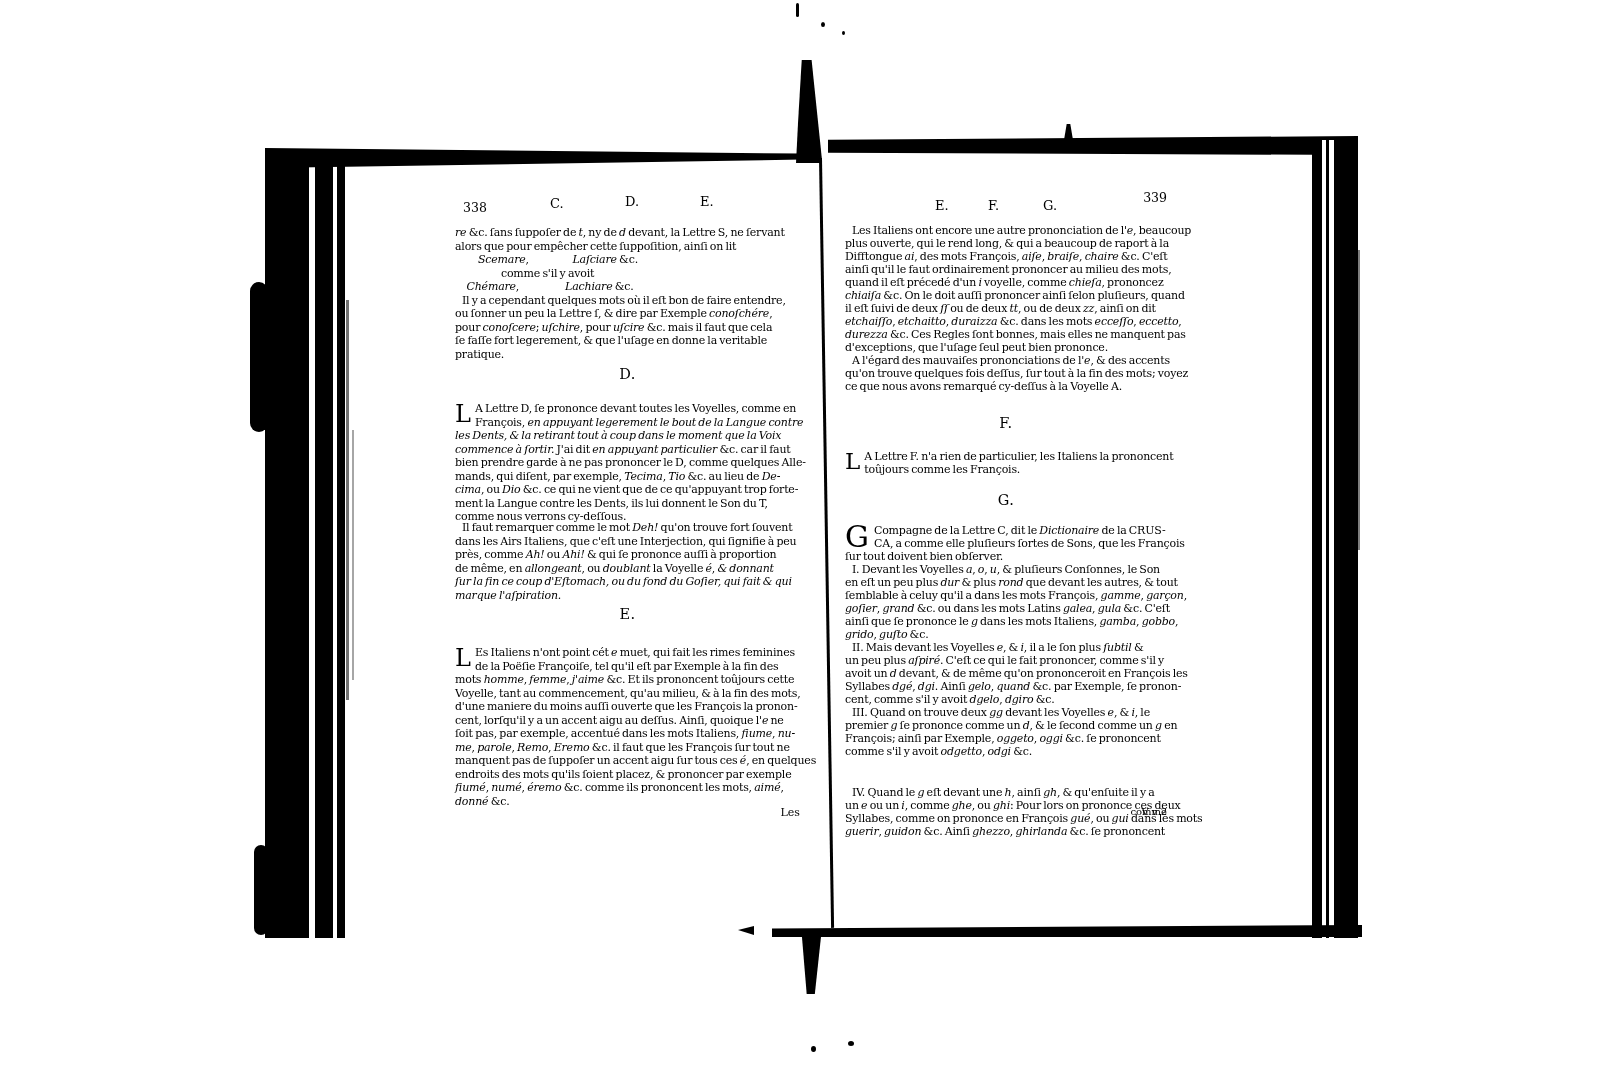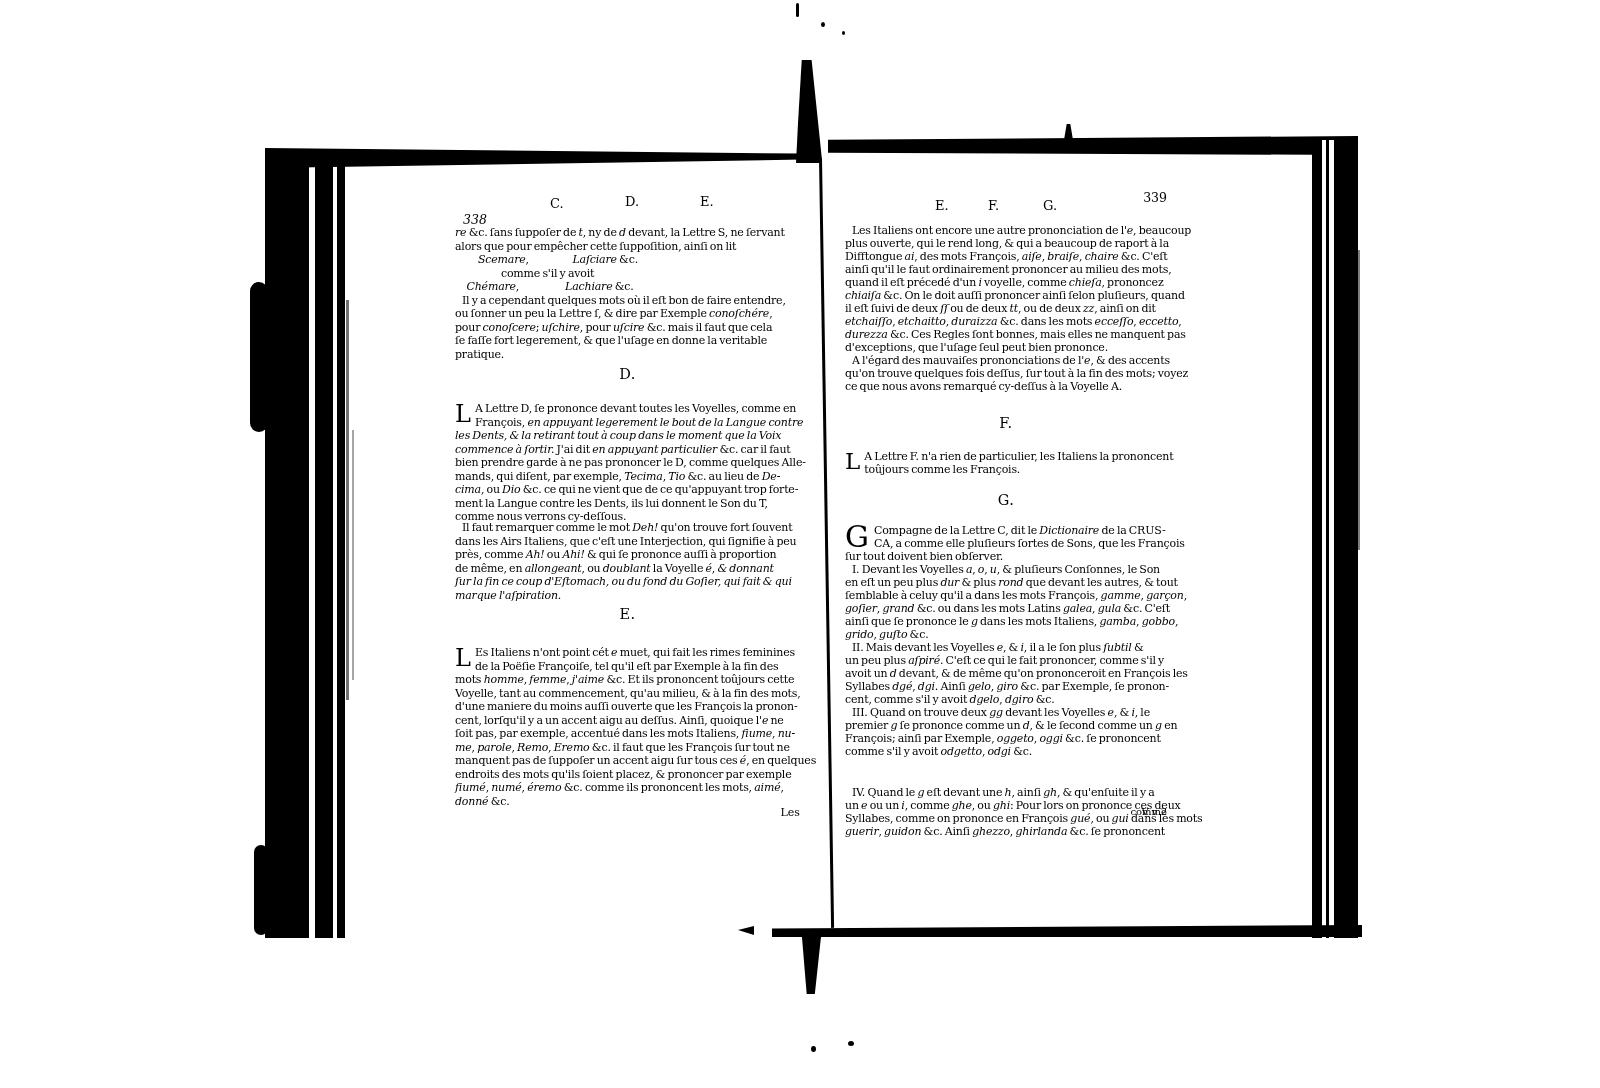--- a/index.html
+++ b/index.html
@@ -78,21 +78,21 @@
 <div id="band-bottom" class="abs"></div>
 <div id="bottom-tail" class="abs"></div>
 <div id="speck-bl" class="abs"></div>
 <div class="speck" style="left:796px;top:3px;width:3px;height:14px;border-radius:2px;"></div>
 <div class="speck" style="left:821px;top:22px;width:4px;height:5px;"></div>
 <div class="speck" style="left:842px;top:31px;width:3px;height:4px;"></div>
 <div class="speck" style="left:811px;top:1046px;width:5px;height:6px;"></div>
 <div class="speck" style="left:848px;top:1041px;width:6px;height:5px;"></div>
 
 <div id="left-page" class="page">
-  <span class="pagenum" style="left:8px; top:212px; font-style:italic;">338</span>
+  <span class="pagenum" style="left:8px; top:200px; ">338</span>
   <div>
     <span class="rh-letter" style="left:95px;  top:196px;">C.</span>
     <span class="rh-letter" style="left:170px; top:194px;">D.</span>
     <span class="rh-letter" style="left:245px; top:194px;">E.</span>
   </div>
 
   <div class="block lines" style="top:226px;">
       <div><i>re</i> &amp;c. ſans ſuppoſer de <i>t</i>, ny de <i>d</i> devant, la Lettre S, ne ſervant</div>
       <div>alors que pour empêcher cette ſuppoſition, ainſi on lit</div>
       <div>          <i>Scemare</i>,                   <i>Laſciare</i> &amp;c.</div>
@@ -204,21 +204,21 @@
       <div>en eſt un peu plus <i>dur</i> &amp; plus <i>rond</i> que devant les autres, &amp; tout</div>
       <div>ſemblable à celuy qu'il a dans les mots François, <i>gamme</i>, <i>garçon</i>,</div>
       <div><i>goſier</i>, <i>grand</i> &amp;c. ou dans les mots Latins <i>galea</i>, <i>gula</i> &amp;c. C'eſt</div>
       <div>ainſi que ſe prononce le <i>g</i> dans les mots Italiens, <i>gamba</i>, <i>gobbo</i>,</div>
       <div><i>grido</i>, <i>guſto</i> &amp;c.</div>
     </div>
   <div class="block lines" style="top:641px;">
       <div>   II. Mais devant les Voyelles <i>e</i>, &amp; <i>i</i>, il a le ſon plus <i>ſubtil</i> &amp;</div>
       <div>un peu plus <i>aſpiré</i>. C'eſt ce qui le fait prononcer, comme s'il y</div>
       <div>avoit un <i>d</i> devant, &amp; de même qu'on prononceroit en François les</div>
-      <div>Syllabes <i>dgé</i>, <i>dgi</i>. Ainſi <i>gelo</i>, <i>giro</i> &amp;c. par Exemple, ſe pronon-</div>
+      <div>Syllabes <i>dgé</i>, <i>dgi</i>. Ainſi <i>gelo</i>, <i>quand</i> &amp;c. par Exemple, ſe pronon-</div>
       <div>cent, comme s'il y avoit <i>dgelo</i>, <i>dgiro</i> &amp;c.</div>
     </div>
   <div class="block lines" style="top:706px;">
       <div>   III. Quand on trouve deux <i>gg</i> devant les Voyelles <i>e</i>, &amp; <i>i</i>, le</div>
       <div>premier <i>g</i> ſe prononce comme un <i>d</i>, &amp; le ſecond comme un <i>g</i> en</div>
       <div>François; ainſi par Exemple, <i>oggeto</i>, <i>oggi</i> &amp;c. ſe prononcent</div>
       <div>comme s'il y avoit <i>odgetto</i>, <i>odgi</i> &amp;c.</div>
     </div>
   <div class="block lines" style="top:786px;">
       <div>   IV. Quand le <i>g</i> eſt devant une <i>h</i>, ainſi <i>gh</i>, &amp; qu'enſuite il y a</div>

